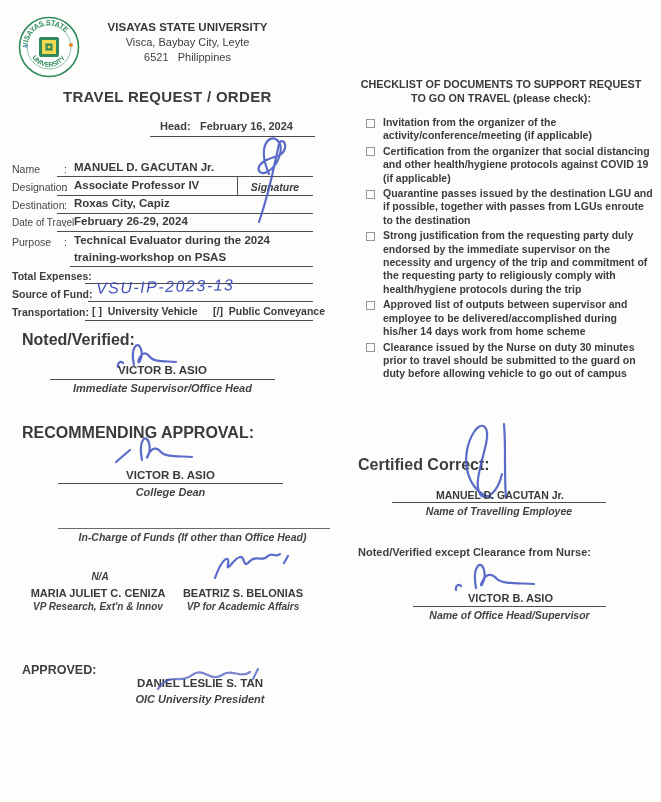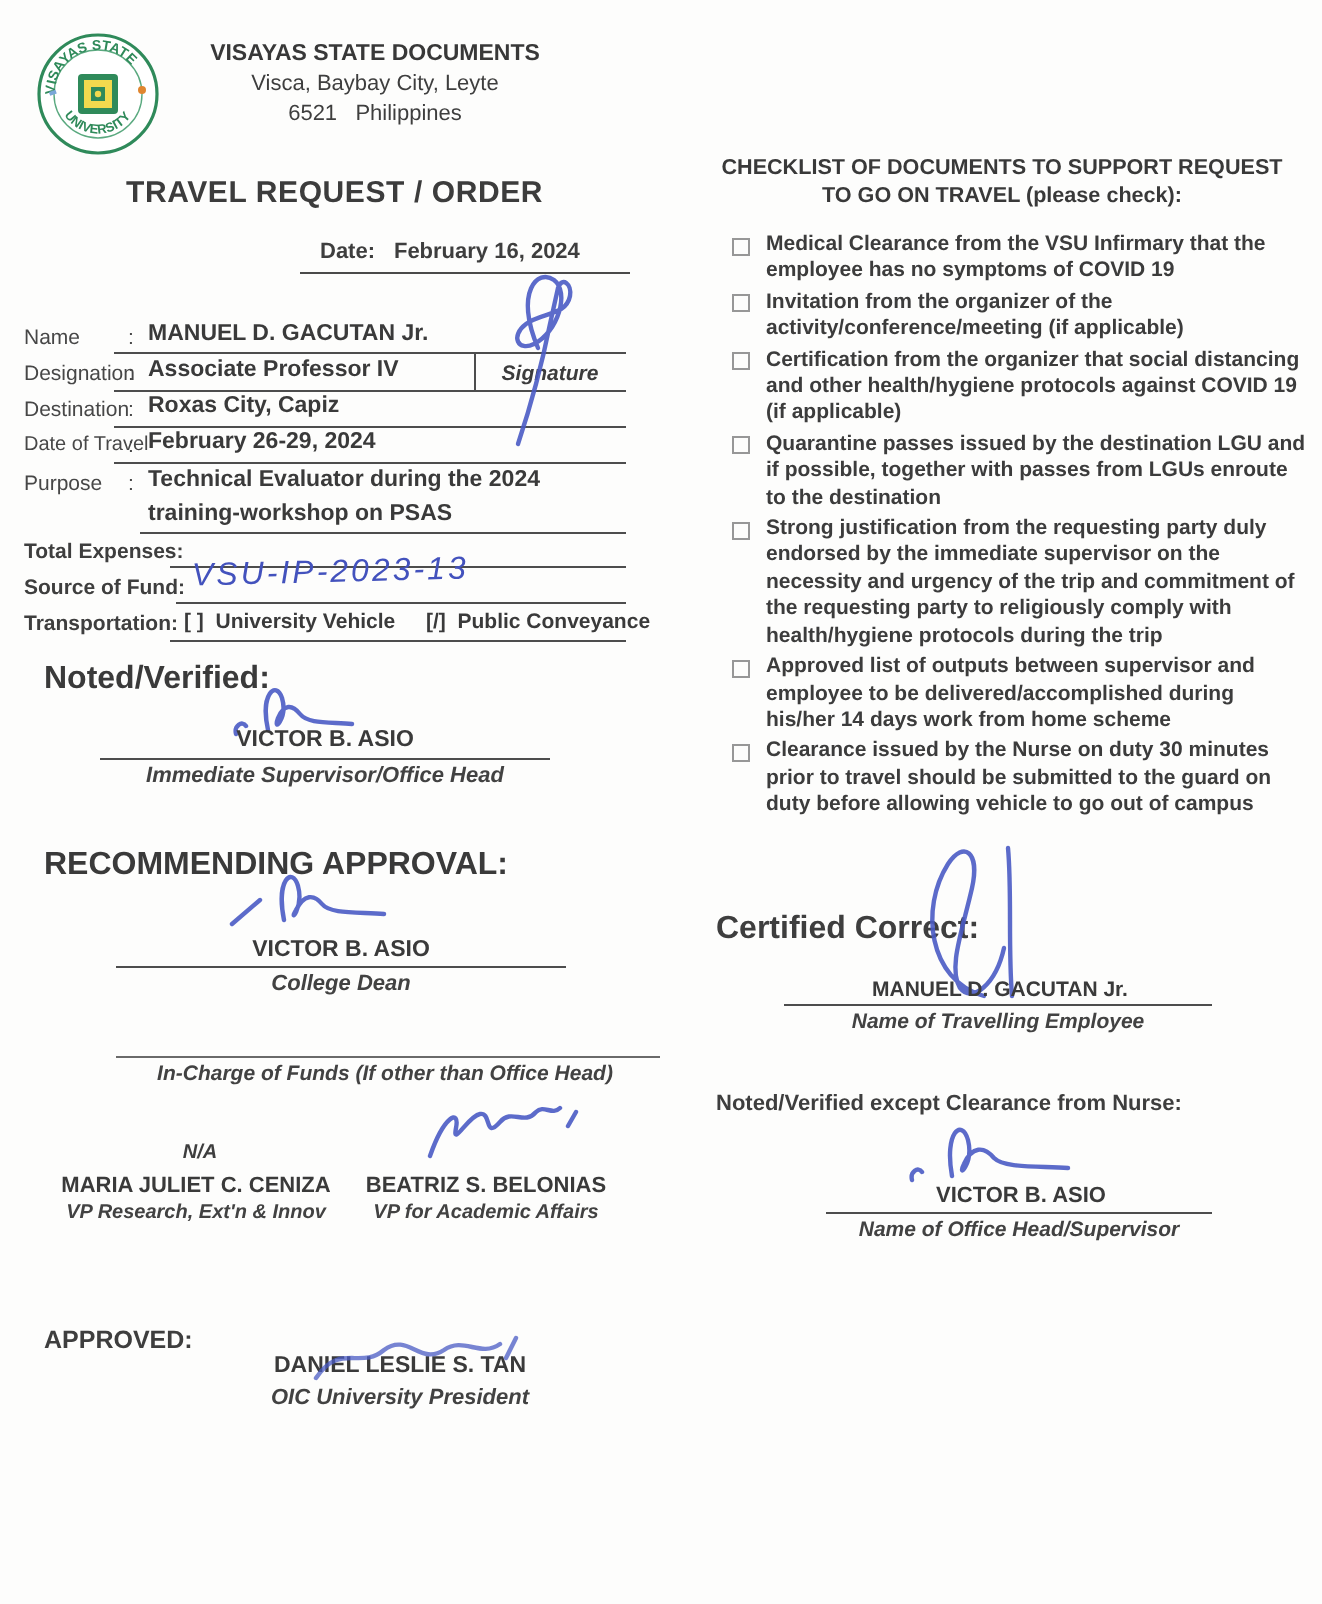--- a/index.html
+++ b/index.html
@@ -46,29 +46,29 @@
     </text>
     <rect x="22" y="22" width="20" height="20" rx="2" fill="#2f8a5a"></rect>
     <rect x="25" y="25" width="14" height="14" fill="#f2d94e"></rect>
     <rect x="28.5" y="28.5" width="7" height="7" fill="#2f8a5a"></rect>
     <circle cx="32" cy="32" r="1.6" fill="#f2d94e"></circle>
     <circle cx="54" cy="30" r="2" fill="#e0862f"></circle>
     <rect x="7.5" y="30.5" width="3.5" height="2" fill="#7aa7d8" transform="rotate(-20 9 31)"></rect>
   </svg>
 
   <div class="abs ctr" style="left:85px;top:20px;width:205px;line-height:15px;">
-    <div class="b" style="font-size:11.5px;color:#383838;">VISAYAS STATE DOCUMENTS</div>
+    <div class="b" style="font-size:11.5px;color:#383838;">VISAYAS STATE UNIVERSITY</div>
     <div style="font-size:11px;">Visca, Baybay City, Leyte</div>
     <div style="font-size:11px;" class="pre">6521   Philippines</div>
   </div>
 
   <div class="abs b" style="left:63px;top:88px;font-size:15px;letter-spacing:.3px;color:#3c3c3c;">TRAVEL REQUEST / ORDER</div>
 
   <div class="abs" style="left:150px;top:116px;width:155px;border-bottom:1.6px solid #4a4a4a;padding:0 0 2px 10px;">
-    <span class="b" style="font-size:11px;">Date:</span>
+    <span class="b" style="font-size:11px;">Head:</span>
     <span class="b" style="font-size:11px;margin-left:5px;">February 16, 2024</span>
   </div>
 
   <div class="abs lbl" style="left:12px;top:163px;">Name</div>
   <div class="abs lbl" style="left:64px;top:163px;">:</div>
   <div class="abs val" style="left:74px;top:161px;">MANUEL D. GACUTAN Jr.</div>
   <div class="rule" style="left:57px;top:176px;width:256px;"></div>
 
   <div class="abs lbl" style="left:12px;top:181px;">Designation</div>
   <div class="abs lbl" style="left:64px;top:181px;">:</div>
@@ -142,24 +142,20 @@
   <div class="abs ctr sign-title" style="left:105px;top:693px;width:190px;font-size:11px;">OIC University President</div>
 
   <div class="abs ctr" style="left:345px;top:77px;width:312px;line-height:14px;">
     <div class="b" style="font-size:10.8px;color:#393939;text-align:center;">CHECKLIST OF DOCUMENTS TO SUPPORT REQUEST</div>
     <div class="b" style="font-size:10.8px;color:#393939;">TO GO ON TRAVEL (please check):</div>
   </div>
 
   <ul class="cl-list abs" style="left:366px;top:116px;width:288px;">
     <li>
         <span class="cb"></span>
-        <span class="cl-text">Medical Clearance from the VSU Infirmary that the employee has no symptoms of COVID 19</span>
-      </li>
-    <li>
-        <span class="cb"></span>
         <span class="cl-text">Invitation from the organizer of the activity/conference/meeting (if applicable)</span>
       </li>
     <li>
         <span class="cb"></span>
         <span class="cl-text">Certification from the organizer that social distancing and other health/hygiene protocols against COVID 19 (if applicable)</span>
       </li>
     <li>
         <span class="cb"></span>
         <span class="cl-text">Quarantine passes issued by the destination LGU and if possible, together with passes from LGUs enroute to the destination</span>
       </li>

